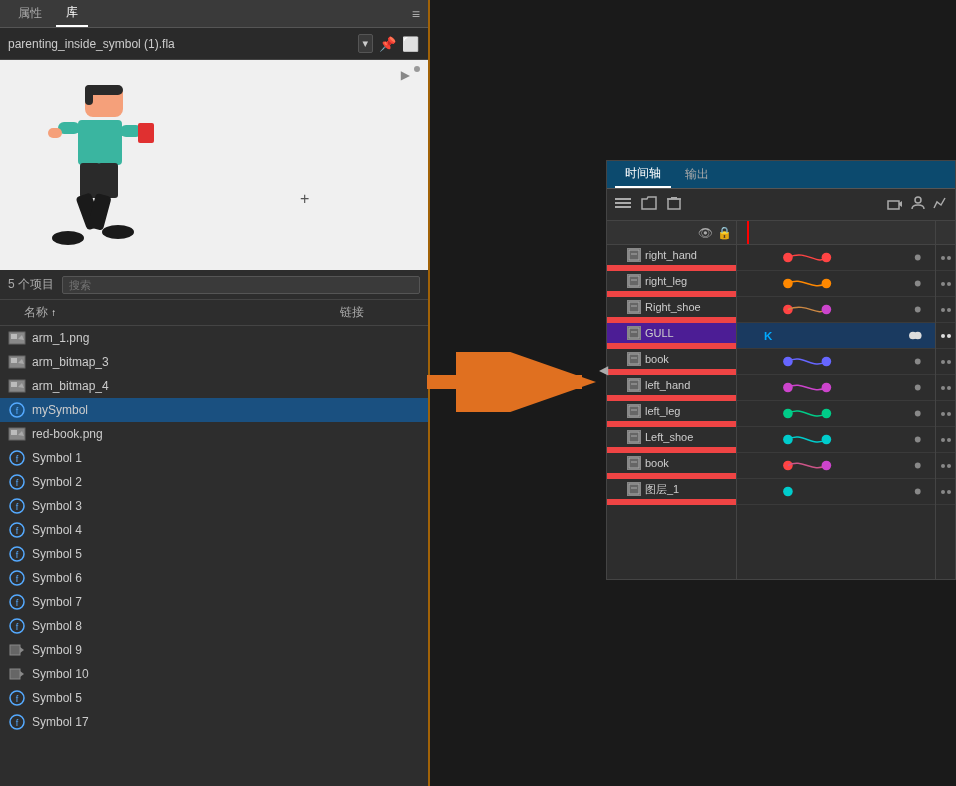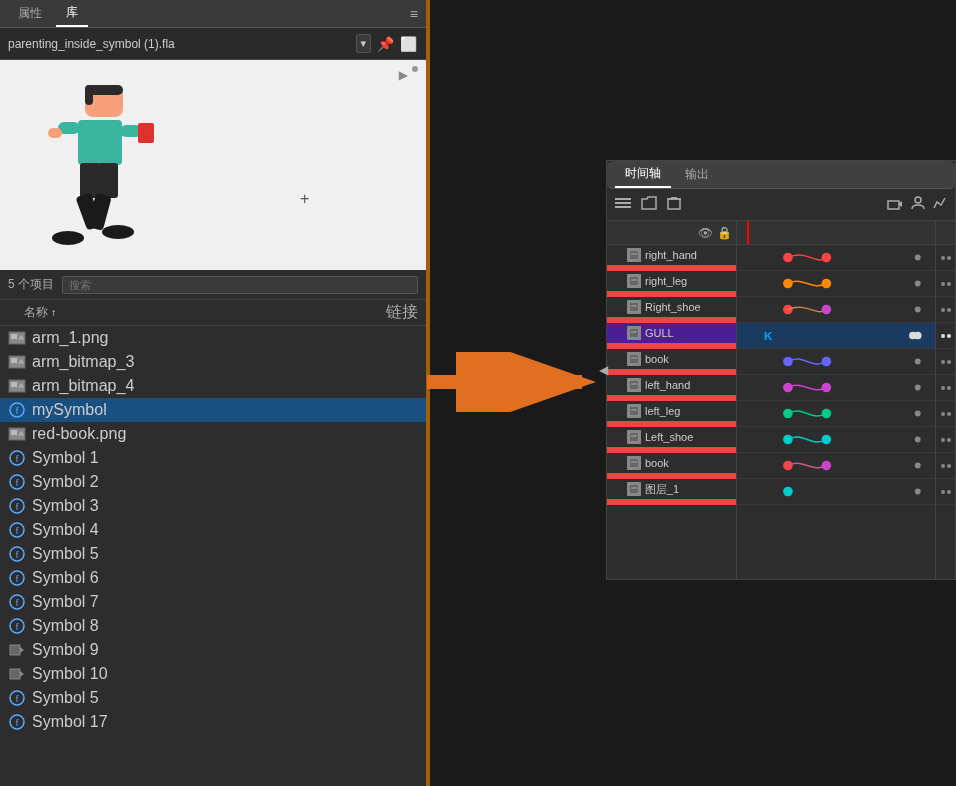--- a/index.html
+++ b/index.html
@@ -14,21 +14,21 @@
       position: relative;
     }
 
     
     .library-panel {
       position: absolute;
       left: 0; top: 0;
       width: 430px;
       height: 786px;
       background: #2d2d2d;
-      border-right: 4px solid #a16207;
+      border-right: 2px solid #a16207;
       display: flex;
       flex-direction: column;
     }
 
     .panel-tabs {
       display: flex;
       align-items: center;
       background: #3a3a3a;
       border-bottom: 1px solid #555;
       padding: 0 8px;
@@ -153,23 +153,23 @@
     }
     .col-name {
       flex: 1;
       font-size: 12px;
       color: #aaa;
       margin-left: 16px;
     }
     .sort-arrow { color: #fff; font-size: 10px; }
     .col-link {
       width: 80px;
-      font-size: 16px;
+      font-size: 12px;
       color: #aaa;
-      text-align: right;
+      text-align: left;
     }
 
     
     .library-list {
       flex: 1;
       overflow-y: auto;
       overflow-x: hidden;
     }
     .library-list::-webkit-scrollbar { width: 6px; }
     .library-list::-webkit-scrollbar-track { background: #2a2a2a; }
@@ -182,43 +182,42 @@
       height: 24px;
       cursor: pointer;
       gap: 6px;
     }
     .list-item.selected { background: #1a5080; }
     .item-icon {
       width: 18px; height: 18px;
       flex-shrink: 0;
       display: flex; align-items: center; justify-content: center;
     }
-    .item-label { font-size: 16px; color: #ccc; flex: 1; }
+    .item-label { font-size: 12px; color: #ccc; flex: 1; }
 
     
     .timeline-panel {
       position: absolute;
       right: 0; top: 160px;
       width: 350px;
       height: 420px;
       background: #2d2d2d;
       border: 1px solid #444;
       display: flex;
       flex-direction: column;
     }
 
     .timeline-tabs {
       display: flex;
       align-items: center;
-      background: #404040;
+      background: #0c4a6e;
       border-bottom: 1px solid #555;
       padding: 0 8px;
       height: 28px;
       gap: 4px;
-      border-radius: 6px;
     }
     .timeline-tab {
       padding: 4px 10px;
       font-size: 12px;
       cursor: pointer;
       color: #aaa;
     }
     .timeline-tab.active {
       color: #fff;
       border-bottom: 2px solid #fff;

